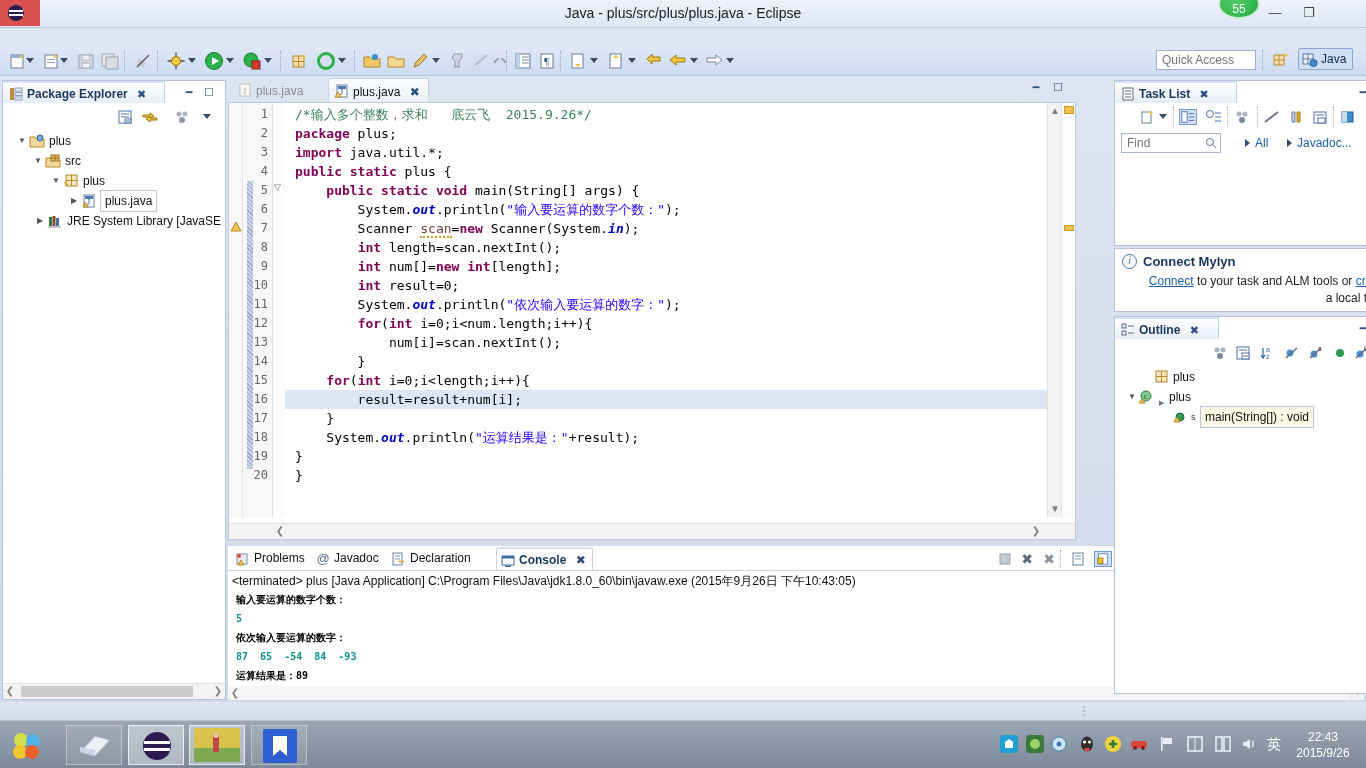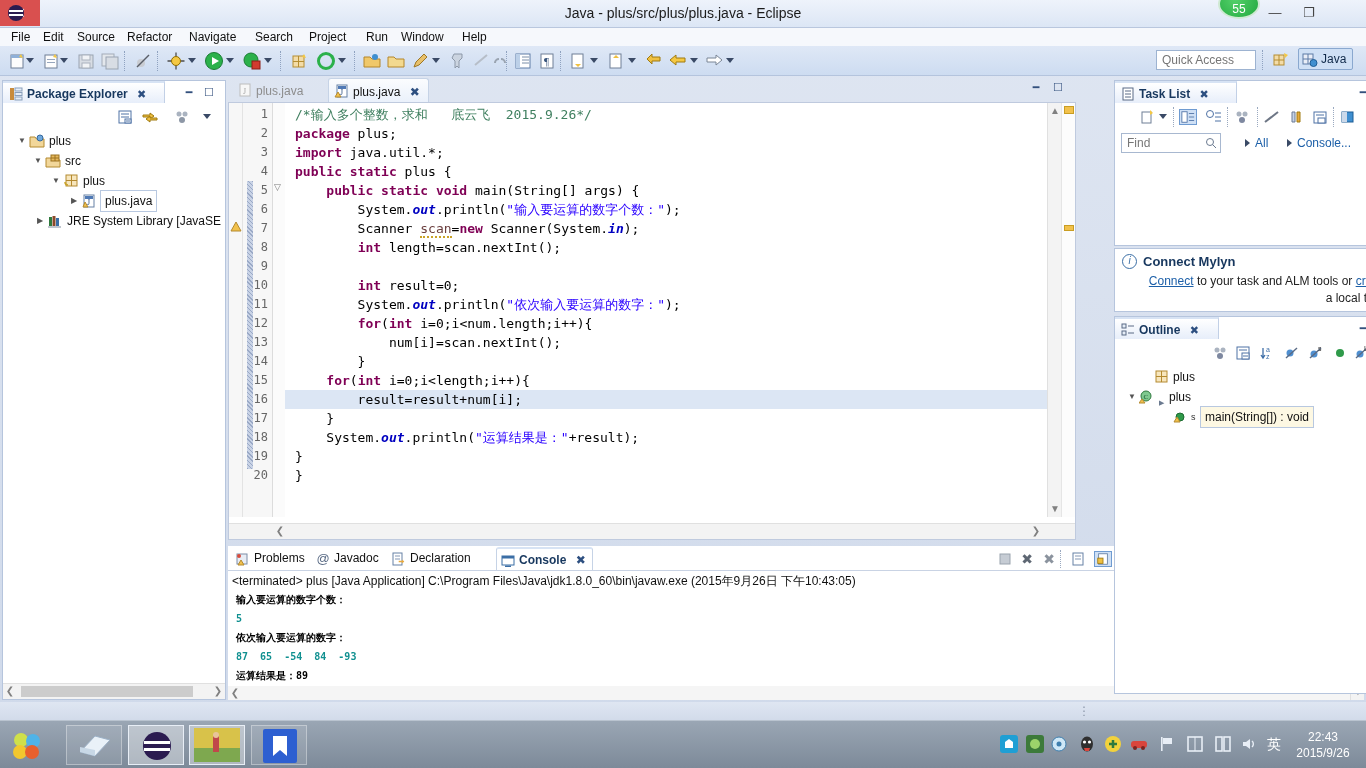--- a/index.html
+++ b/index.html
@@ -317,32 +317,20 @@
       <rect x="2" y="6" width="14" height="2" fill="#fff"></rect>
       <rect x="2" y="10" width="14" height="2" fill="#fff"></rect>
     </svg>
     <div class="title-text">Java - plus/src/plus/plus.java - Eclipse</div>
     <div class="greenbadge">55</div>
     <div class="win-btn win-min">—</div>
     <div class="win-btn win-max">❐</div>
     <div class="win-close">✕</div>
   </div>
 
-  <div class="menubar">
-    <div class="menu-item" style="left:6px">File</div>
-    <div class="menu-item" style="left:38px">Edit</div>
-    <div class="menu-item" style="left:72px">Source</div>
-    <div class="menu-item" style="left:122px">Refactor</div>
-    <div class="menu-item" style="left:184px">Navigate</div>
-    <div class="menu-item" style="left:250px">Search</div>
-    <div class="menu-item" style="left:304px">Project</div>
-    <div class="menu-item" style="left:361px">Run</div>
-    <div class="menu-item" style="left:396px">Window</div>
-    <div class="menu-item" style="left:457px">Help</div>
-  </div>
 
   <div class="toolbar">
 
     <svg class="tb-icon" style="left:8px" viewBox="0 0 20 20">
       <rect x="3" y="4" width="12" height="13" fill="#fdfdfd" stroke="#6f7f96"></rect>
       <rect x="3" y="4" width="12" height="3" fill="#8fb0d8"></rect>
       <path d="M13 3 l2 4 l-4-1z" fill="#f5c842"></path>
     </svg>
     <div class="tb-arrow" style="left:26px"></div>
     <svg class="tb-icon" style="left:42px" viewBox="0 0 20 20">
@@ -626,20 +614,21 @@
 
       <div class="code">
         <div class="cl" style="top:2px"><span class="cmt">/*输入多个整数，求和   底云飞  2015.9.26*/</span></div>
         <div class="cl" style="top:21px"><span class="kw">package</span> plus;</div>
         <div class="cl" style="top:40px"><span class="kw">import</span> java.util.*;</div>
         <div class="cl" style="top:59px"><span class="kw">public static</span> plus {</div>
         <div class="cl" style="top:78px">    <span class="kw">public static void</span> main(String[] args) {</div>
         <div class="cl" style="top:97px">        System.<span class="fld">out</span>.println(<span class="str">"输入要运算的数字个数："</span>);</div>
         <div class="cl" style="top:116px">        Scanner <span class="loc sq">scan</span>=<span class="kw">new</span> Scanner(System.<span class="fld">in</span>);</div>
         <div class="cl" style="top:135px">        <span class="kw">int</span> length=scan.nextInt();</div>
+        <div class="cl" style="top:154px">        <span class="kw">int</span> num[]=<span class="kw">new int</span>[length];</div>
         <div class="cl" style="top:173px">        <span class="kw">int</span> result=0;</div>
         <div class="cl" style="top:192px">        System.<span class="fld">out</span>.println(<span class="str">"依次输入要运算的数字："</span>);</div>
         <div class="cl" style="top:211px">        <span class="kw">for</span>(<span class="kw">int</span> i=0;i&lt;num.length;i++){</div>
         <div class="cl" style="top:230px">            num[i]=scan.nextInt();</div>
         <div class="cl" style="top:249px">        }</div>
         <div class="cl" style="top:268px">    <span class="kw">for</span>(<span class="kw">int</span> i=0;i&lt;length;i++){</div>
         <div class="cl" style="top:287px">        result=result+num[i];</div>
         <div class="cl" style="top:306px">    }</div>
         <div class="cl" style="top:325px">    System.<span class="fld">out</span>.println(<span class="str">"运算结果是："</span>+result);</div>
         <div class="cl" style="top:344px">}</div>
@@ -827,21 +816,21 @@
 
       <div class="find-box">Find
         <svg class="find-mag" viewBox="0 0 12 12">
           <circle cx="5" cy="5" r="3.5" fill="none" stroke="#6b7a90"></circle>
           <line x1="7.5" y1="7.5" x2="11" y2="11" stroke="#6b7a90"></line>
         </svg>
       </div>
       <div class="tl-tri" style="left:130px"></div>
       <div class="tl-link" style="left:140px">All</div>
       <div class="tl-tri" style="left:172px"></div>
-      <div class="tl-link" style="left:182px">Console...</div>
+      <div class="tl-link" style="left:182px">Javadoc...</div>
     </div>
 
     <div class="mylyn" style="height:64px; margin-top:2px">
       <div class="mylyn-i">i</div>
       <div class="mylyn-title">Connect Mylyn</div>
       <span class="mylyn-x">✖</span>
       <div class="mylyn-body">
         <span class="ul">Connect</span><span> to your task and ALM tools or </span><span class="ul">create</span><span> a local task.</span>
       </div>
     </div>

